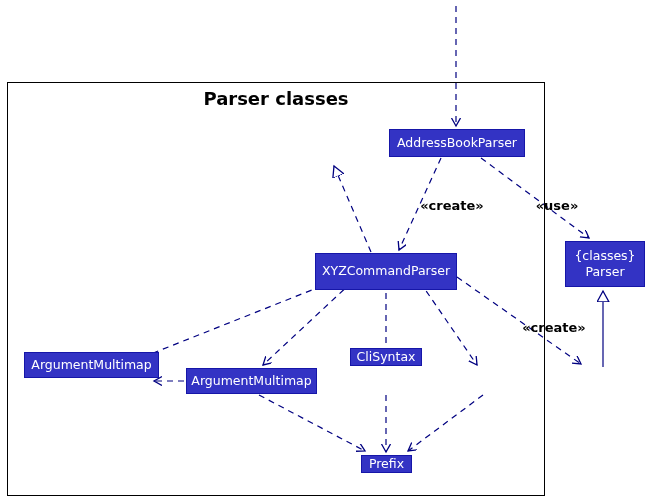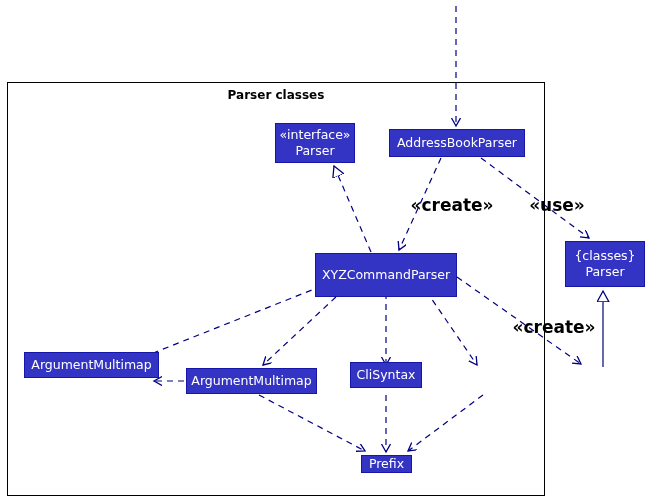--- a/index.html
+++ b/index.html
@@ -23,21 +23,21 @@
   svg.edges path.link { fill: none; stroke: #000080; stroke-width: 1.2px; }
   svg.edges path.dashed { stroke-dasharray: 6 5; }
 
   .frame {
     position: absolute;
     border: 1.5px solid #000000;
     background: transparent;
   }
   .frame-title {
     position: absolute;
-    font-size: 12px;
+    font-size: 18px;
     font-weight: bold;
     color: #000000;
     text-align: center;
   }
 
   .node {
     position: absolute;
     background: #3333C4;
     border: 1.5px solid #1616A8;
     color: #ffffff;
@@ -47,21 +47,21 @@
     justify-content: center;
     font-size: 12.5px;
     line-height: 1.3;
     text-align: center;
     white-space: nowrap;
   }
 
   .edge-label {
     position: absolute;
     transform: translate(-50%, -50%);
-    font-size: 17px;
+    font-size: 13px;
     font-weight: bold;
     color: #000000;
     white-space: nowrap;
   }
 </style>
 </head>
 <body>
 
 <div class="canvas">
 
@@ -87,47 +87,43 @@
     <path class="link" d="M603,367 L603,291" marker-end="url(#tri)"></path>
     <path class="link dashed" d="M184,381 L154,381" marker-end="url(#dep)"></path>
     <path class="link dashed" d="M259,395 L365,451" marker-end="url(#dep)"></path>
     <path class="link dashed" d="M386,395 L386,452" marker-end="url(#dep)"></path>
     <path class="link dashed" d="M483,395 L408,451" marker-end="url(#dep)"></path>
   </svg>
 
   <div class="frame" style="left:7px; top:82px; width:538px; height:414px"></div>
   <div class="frame-title" style="left:7px; top:88px; width:538px">Parser classes</div>
 
-  <div class="node" style="left:275px; top:123px; width:80px; height:40px">
-    <span>«interface»</span>
-    <span>Parser</span>
-  </div>
 
   <div class="node" style="left:389px; top:129px; width:136px; height:28px">
     <span>AddressBookParser</span>
   </div>
 
-  <div class="node" style="left:315px; top:253px; width:142px; height:44px">
+  <div class="node" style="left:315px; top:253px; width:142px; height:37px">
     <span>XYZCommandParser</span>
   </div>
 
   <div class="node" style="left:565px; top:241px; width:80px; height:46px">
     <span>{classes}</span>
     <span>Parser</span>
   </div>
 
   <div class="node" style="left:24px; top:352px; width:135px; height:26px">
     <span>ArgumentMultimap</span>
   </div>
 
   <div class="node" style="left:186px; top:368px; width:131px; height:26px">
     <span>ArgumentMultimap</span>
   </div>
 
-  <div class="node" style="left:350px; top:362px; width:72px; height:26px">
+  <div class="node" style="left:350px; top:348px; width:72px; height:18px">
     <span>CliSyntax</span>
   </div>
 
 
 
   <div class="node" style="left:361px; top:455px; width:51px; height:18px">
     <span>Prefix</span>
   </div>
 
   <div class="edge-label" style="left:452px; top:205px">«create»</div>

